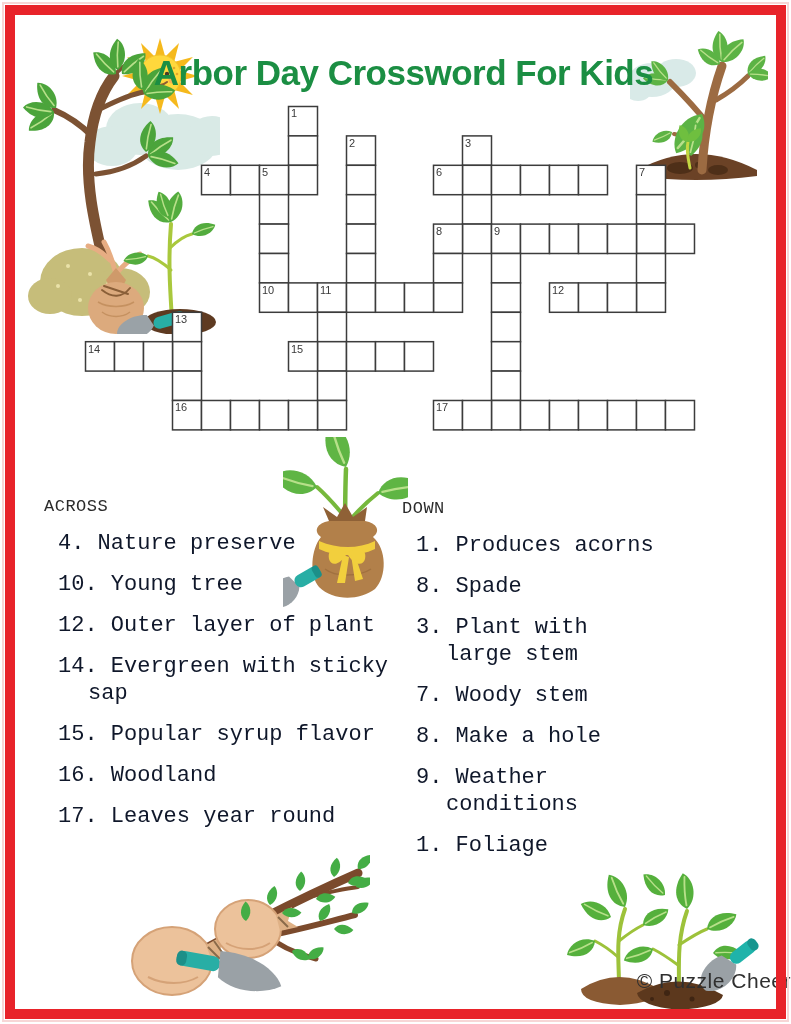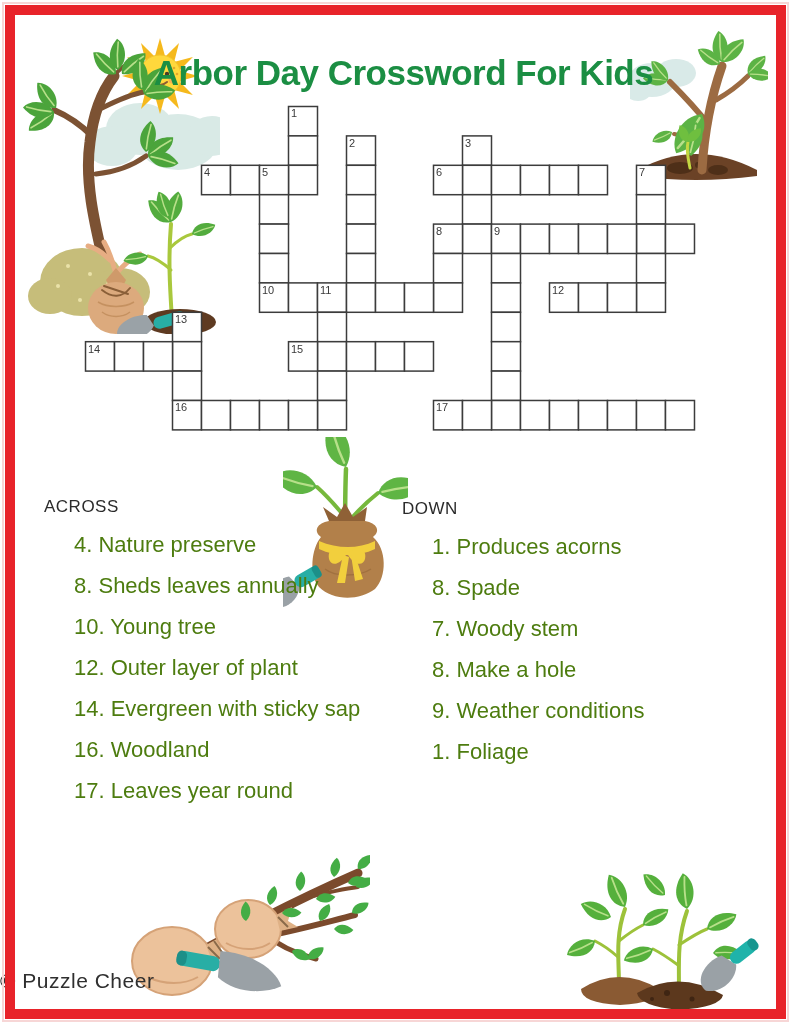--- a/index.html
+++ b/index.html
@@ -19,31 +19,31 @@
     z-index:3;
     padding-left:16px;
   }
   .scene{position:absolute;z-index:1;}
   #scene-topleft{left:20px;top:24px;}
   #scene-topright{left:630px;top:18px;}
   #scene-middle{left:283px;top:437px;}
   #scene-bottomleft{left:120px;top:843px;}
   #scene-bottomright{left:567px;top:853px;}
   #grid-wrap{position:absolute;left:84px;top:105px;z-index:2;}
-  .clue-col{position:absolute;z-index:3;color:#2d2d2d;}
+  .clue-col{position:absolute;z-index:3;color:#2d2d2d;font-family:Liberation Mono, monospace;}
   #across-col{left:44px;top:497px;width:350px;}
   #down-col{left:402px;top:499px;width:258px;}
   .col-header{font-size:17px;letter-spacing:.5px;margin:0 0 14px 0;font-weight:400;color:#2b2b2b;}
   .clue-list{margin:0;padding:0 0 0 14px;list-style:none;}
   .clue-list li{
     font-size:22px;line-height:27px;margin-bottom:14px;
-    padding-left:30px;text-indent:-30px;color:#4d7c0f;margin-left:16px;
+    padding-left:30px;text-indent:-30px;color:#0f172a;
   }
   .footer{
-    position:absolute;left:0;right:0;top:969px;text-align:left;
+    position:absolute;left:0;right:0;top:969px;text-align:right;
     font-size:21px;letter-spacing:.5px;color:#2f2f2f;z-index:3;font-weight:400;
   }
 </style>
 </head>
 <body>
 
 <svg width="0" height="0" style="position:absolute" aria-hidden="true">
   <defs>
     <symbol id="lf" overflow="visible">
       <path d="M0 0 C3 -11 15 -16 30 -9 C27 1 12 8 0 0 Z"></path>
@@ -414,33 +414,34 @@
       <text x="207" y="247.7" font-size="11" font-family="&quot;Liberation Sans&quot;, sans-serif" fill="#3a3a3a">15</text>
       <text x="91" y="306.5" font-size="11" font-family="&quot;Liberation Sans&quot;, sans-serif" fill="#3a3a3a">16</text>
       <text x="352" y="306.5" font-size="11" font-family="&quot;Liberation Sans&quot;, sans-serif" fill="#3a3a3a">17</text>
     </svg>
 </div>
 
 <div class="clue-col" id="across-col">
   <h2 class="col-header">ACROSS</h2>
   <ol class="clue-list" id="across-list">
       <li>4. Nature preserve</li>
-      <li>8. Sheds leaves annually</li>
       <li>10. Young tree</li>
       <li>12. Outer layer of plant</li>
       <li>14. Evergreen with sticky sap</li>
+      <li>15. Popular syrup flavor</li>
       <li>16. Woodland</li>
       <li>17. Leaves year round</li>
     </ol>
 </div>
 <div class="clue-col" id="down-col">
   <h2 class="col-header">DOWN</h2>
   <ol class="clue-list" id="down-list">
       <li>1. Produces acorns</li>
       <li>8. Spade</li>
+      <li>3. Plant with large stem</li>
       <li>7. Woody stem</li>
       <li>8. Make a hole</li>
       <li>9. Weather conditions</li>
       <li>1. Foliage</li>
     </ol>
 </div>
 
 <div class="footer">© Puzzle Cheer</div>
 
 </body></html>

